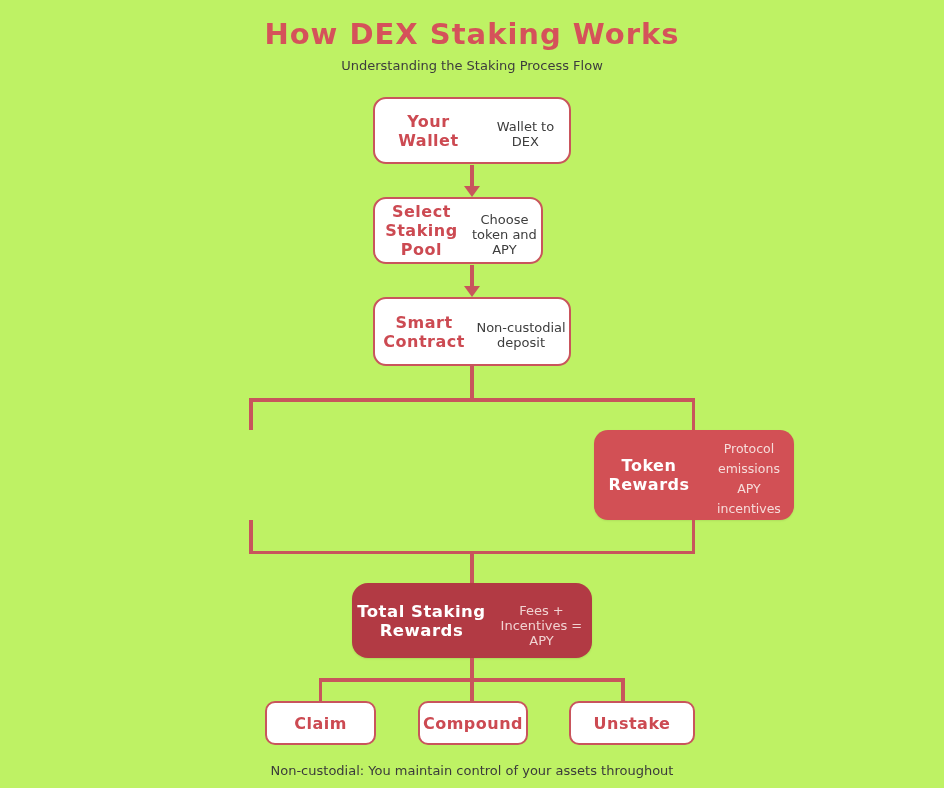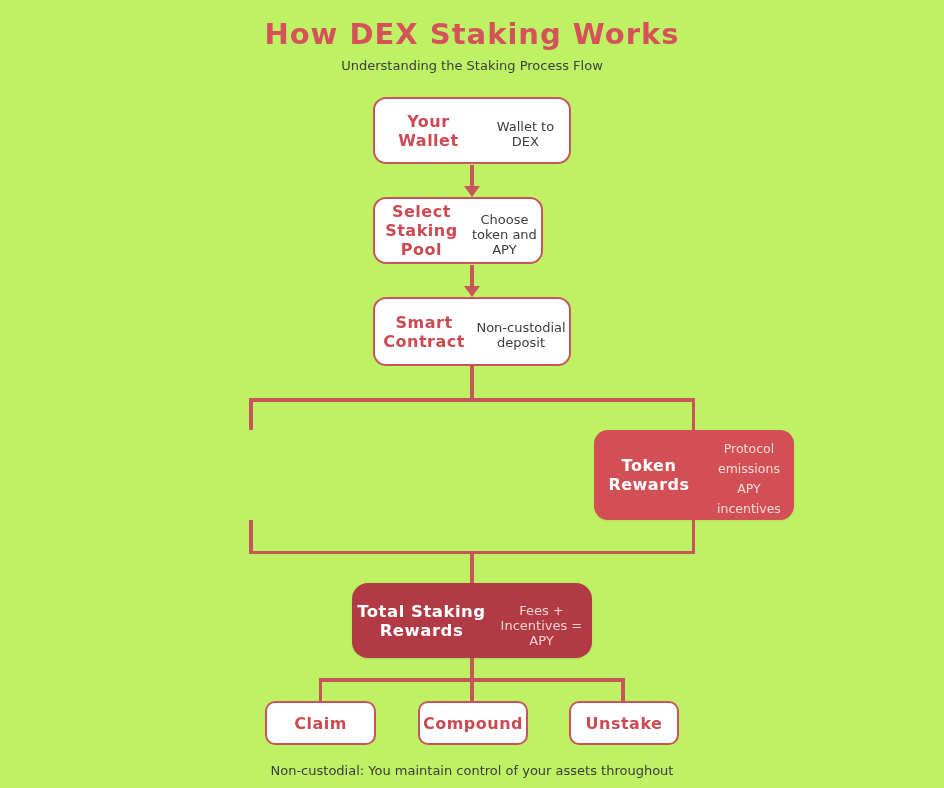--- a/index.html
+++ b/index.html
@@ -177,17 +177,17 @@
   </div>
 
   <div class="vline" style="left:470px; top:658px; height:24px;"></div>
   <div class="hline" style="left:318.5px; top:678px; width:306px;"></div>
   <div class="vline" style="left:318.5px; top:678px; height:23px;"></div>
   <div class="vline" style="left:470px; top:678px; height:23px;"></div>
   <div class="vline" style="left:621px; top:678px; height:23px;"></div>
 
   <div class="action-box" style="left:265px; top:701px; width:111px; height:44px;">Claim</div>
   <div class="action-box" style="left:418px; top:701px; width:110px; height:44px;">Compound</div>
-  <div class="action-box" style="left:569px; top:701px; width:110px; height:44px;">Unstake</div>
+  <div class="action-box" style="left:569px; top:701px; width:126px; height:44px;">Unstake</div>
 
   <div class="footer-note">Non-custodial: You maintain control of your assets throughout</div>
 
 </div>
 
 </body></html>

